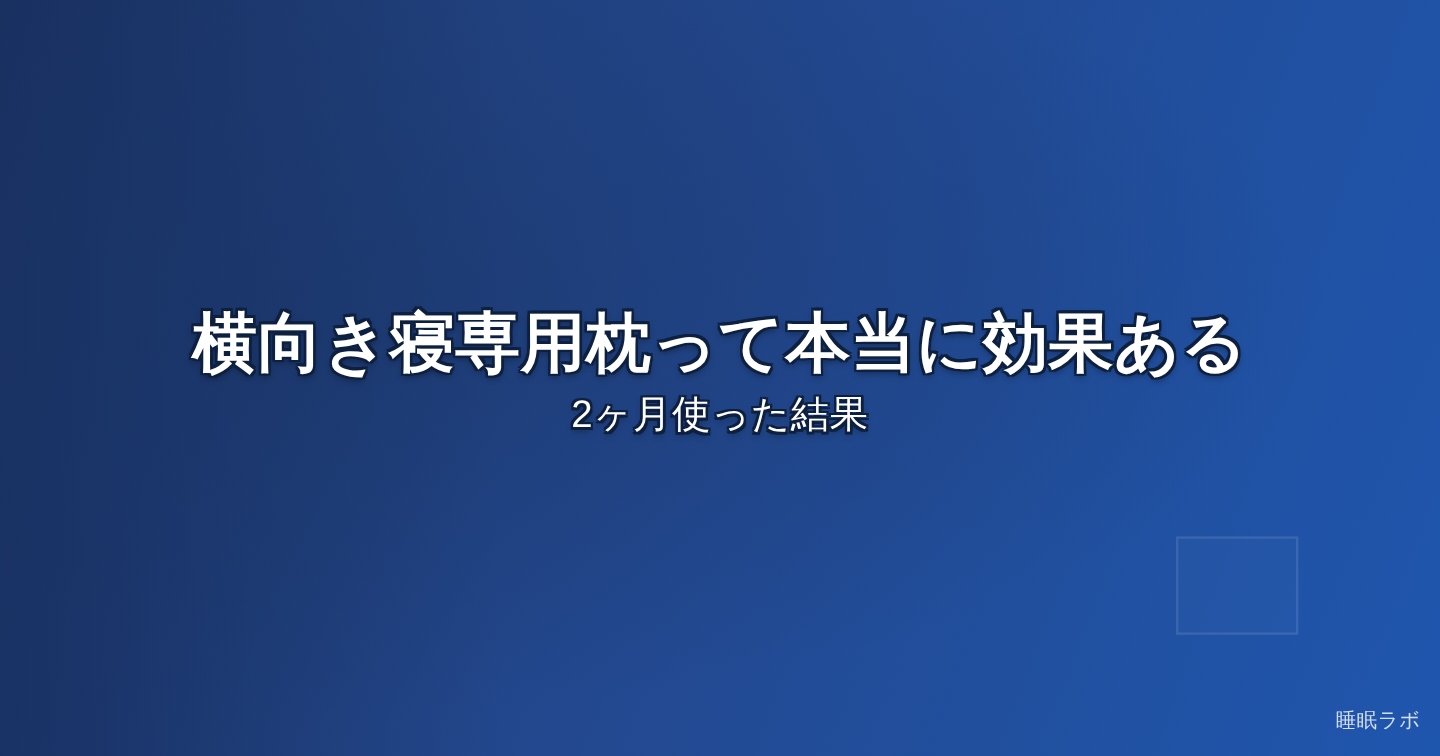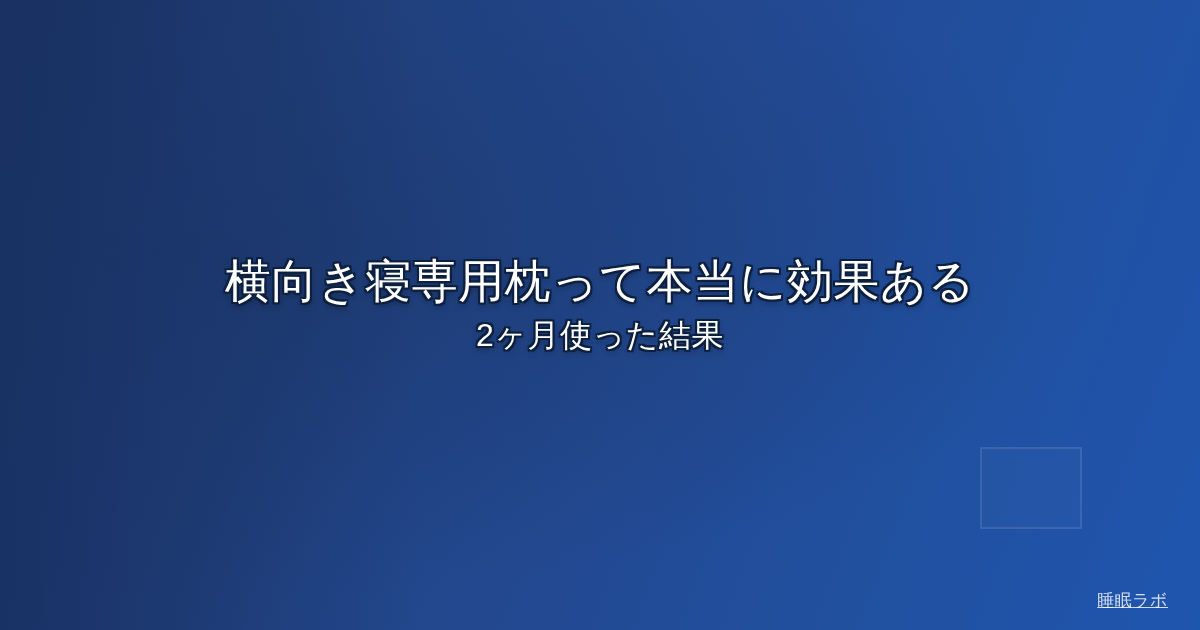--- a/index.html
+++ b/index.html
@@ -40,22 +40,22 @@
     position: absolute;
     left: 0;
     right: 0;
     top: 255px;
     text-align: center;
     padding: 0 60px;
     box-sizing: border-box;
   }
   .main-title {
     margin: 0;
-    font-size: 46px;
-    font-weight: normal;
+    font-size: 54px;
+    font-weight: bold;
     line-height: 1.16;
     color: #ffffff;
     letter-spacing: 0.5px;
     text-shadow:
       -2px -2px 0 #0d203f,
        2px -2px 0 #0d203f,
       -2px  2px 0 #0d203f,
        2px  2px 0 #0d203f,
        0px  2px 0 #0d203f,
        2px  0px 0 #0d203f,
@@ -76,26 +76,25 @@
       -2px  2px 0 #0d203f,
        2px  2px 0 #0d203f,
        0px  2px 0 #0d203f,
        2px  0px 0 #0d203f,
       -2px  0px 0 #0d203f,
        0px -2px 0 #0d203f,
        0 3px 6px rgba(0,0,0,0.45);
   }
   .site-name {
     position: absolute;
-    right: 32px;
+    right: 16px;
     bottom: 18px;
     font-size: 17px;
     color: rgba(255,255,255,0.80);
     letter-spacing: 0.5px;
-    text-decoration: underline;
   }
 </style>
 </head>
 <body>
 
 <div class="card">
   <div class="vignette"></div>
   <div class="deco-square"></div>
 
   <div class="title-block">

